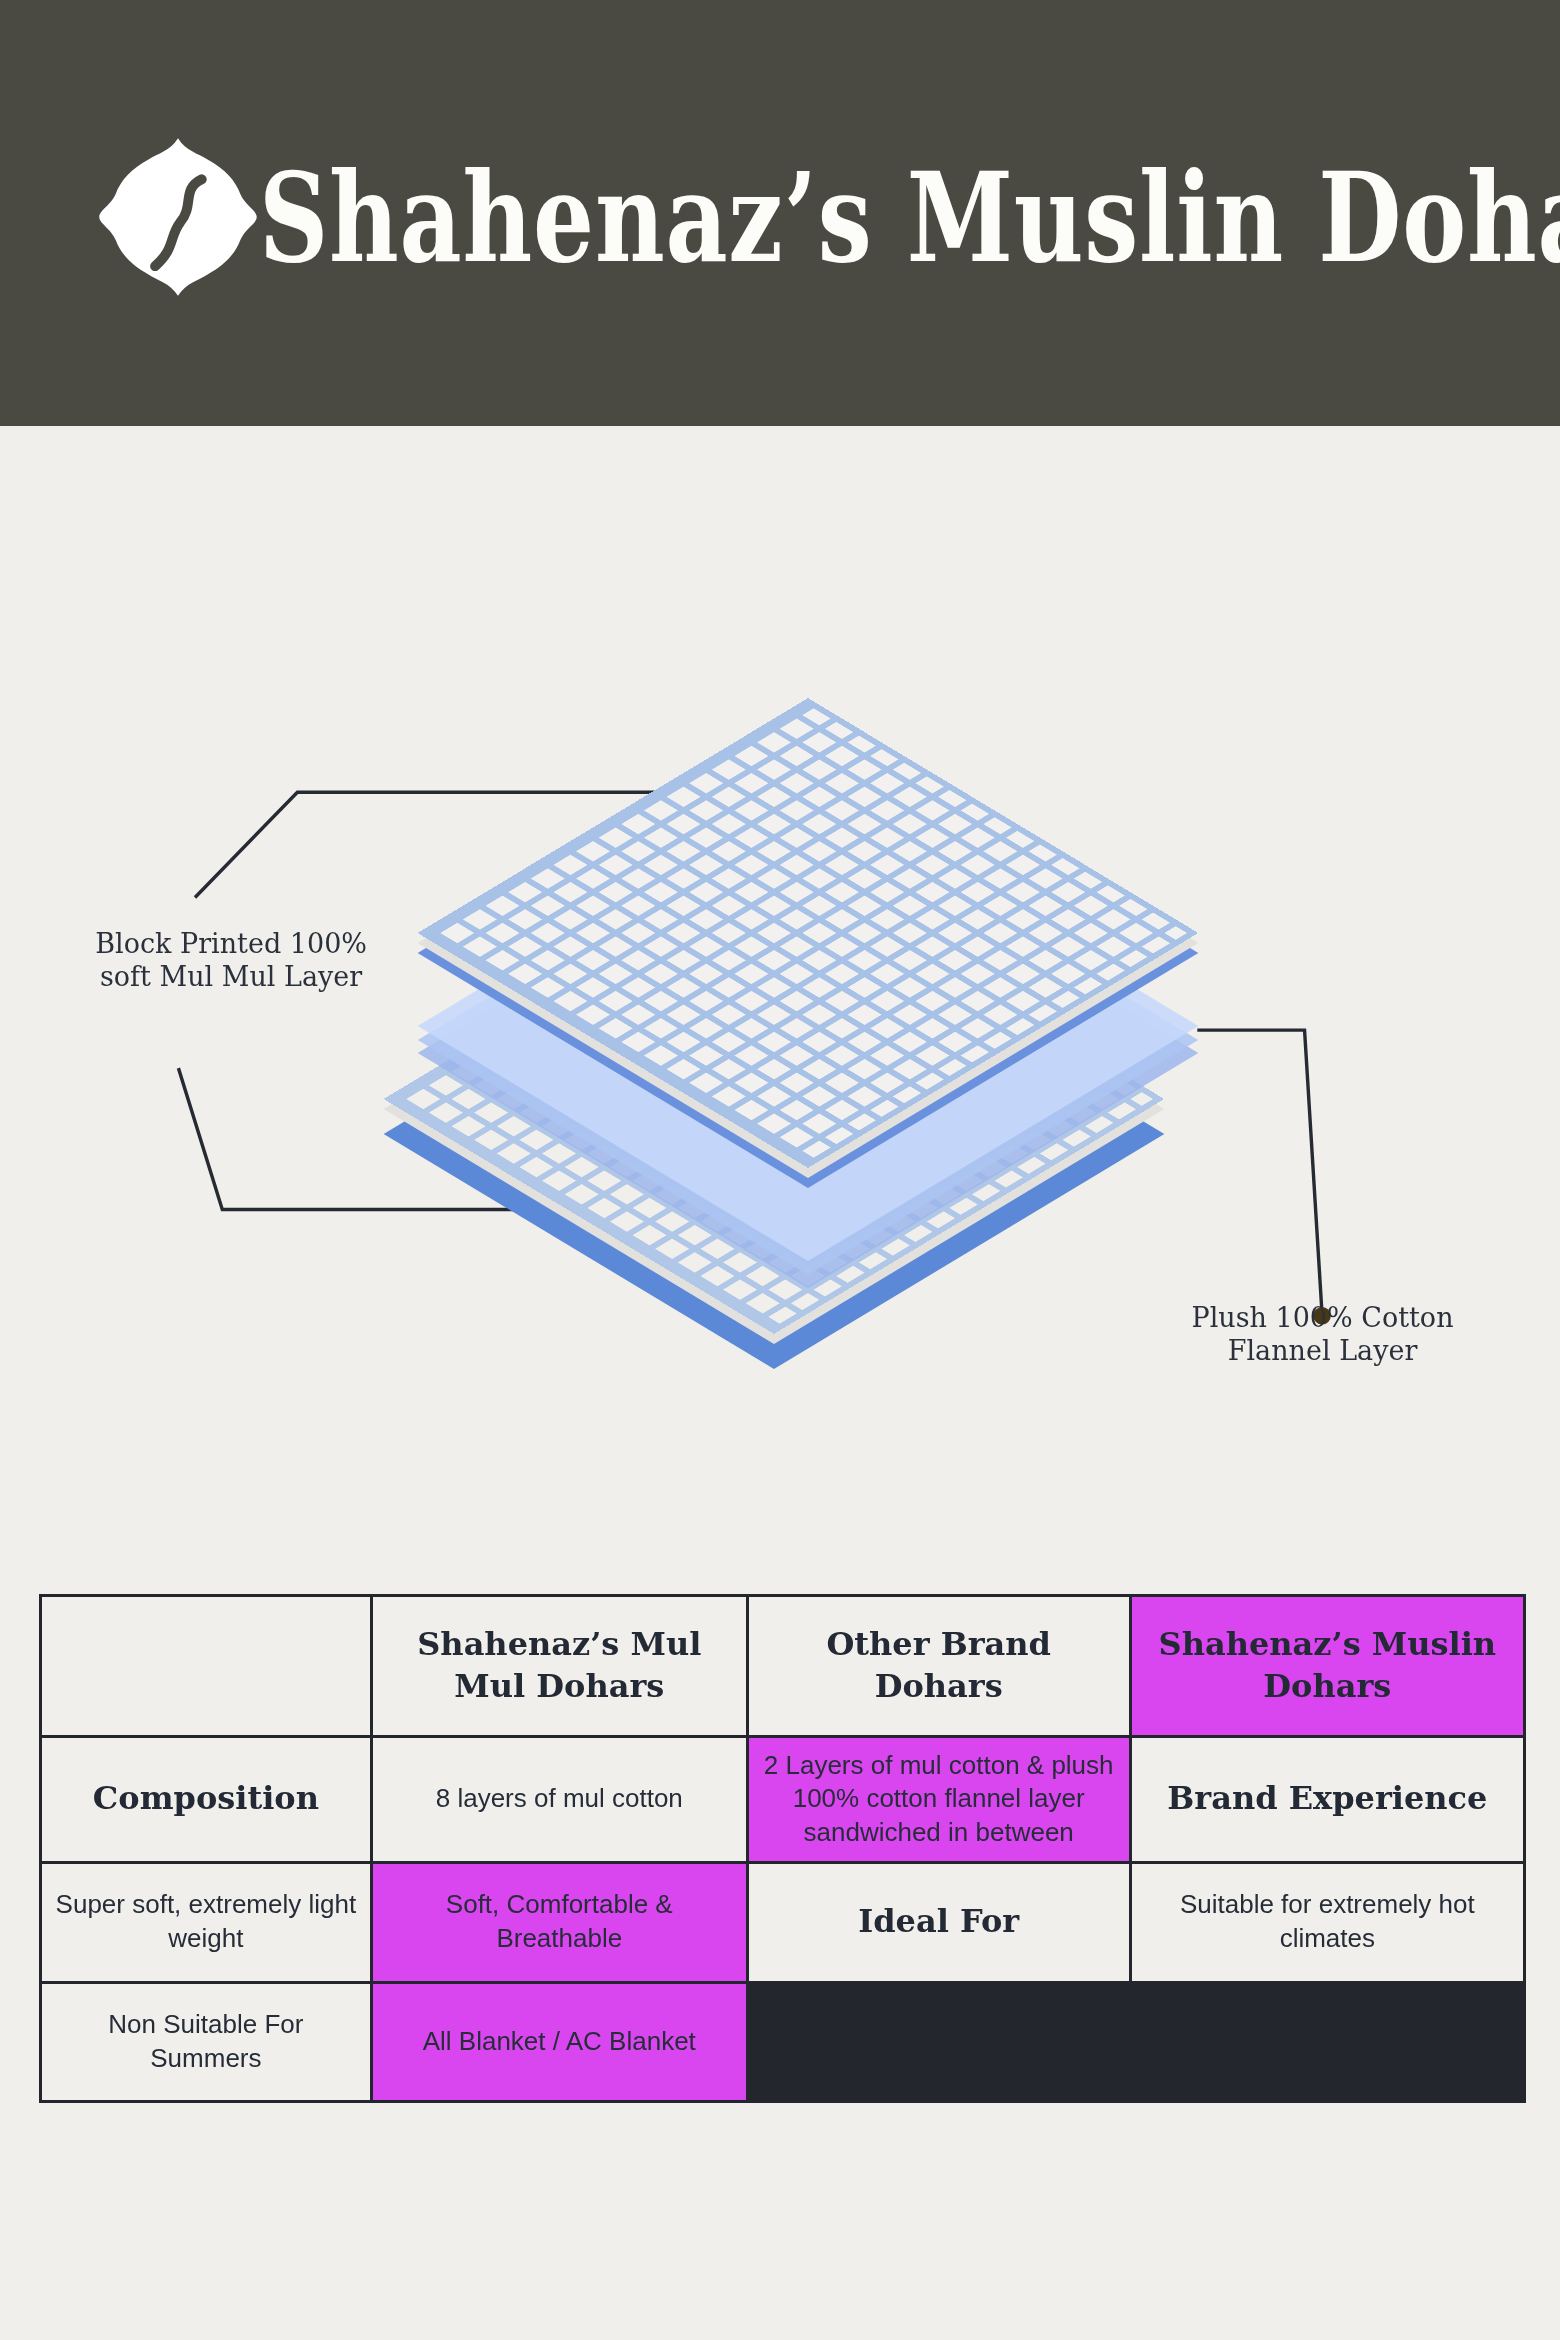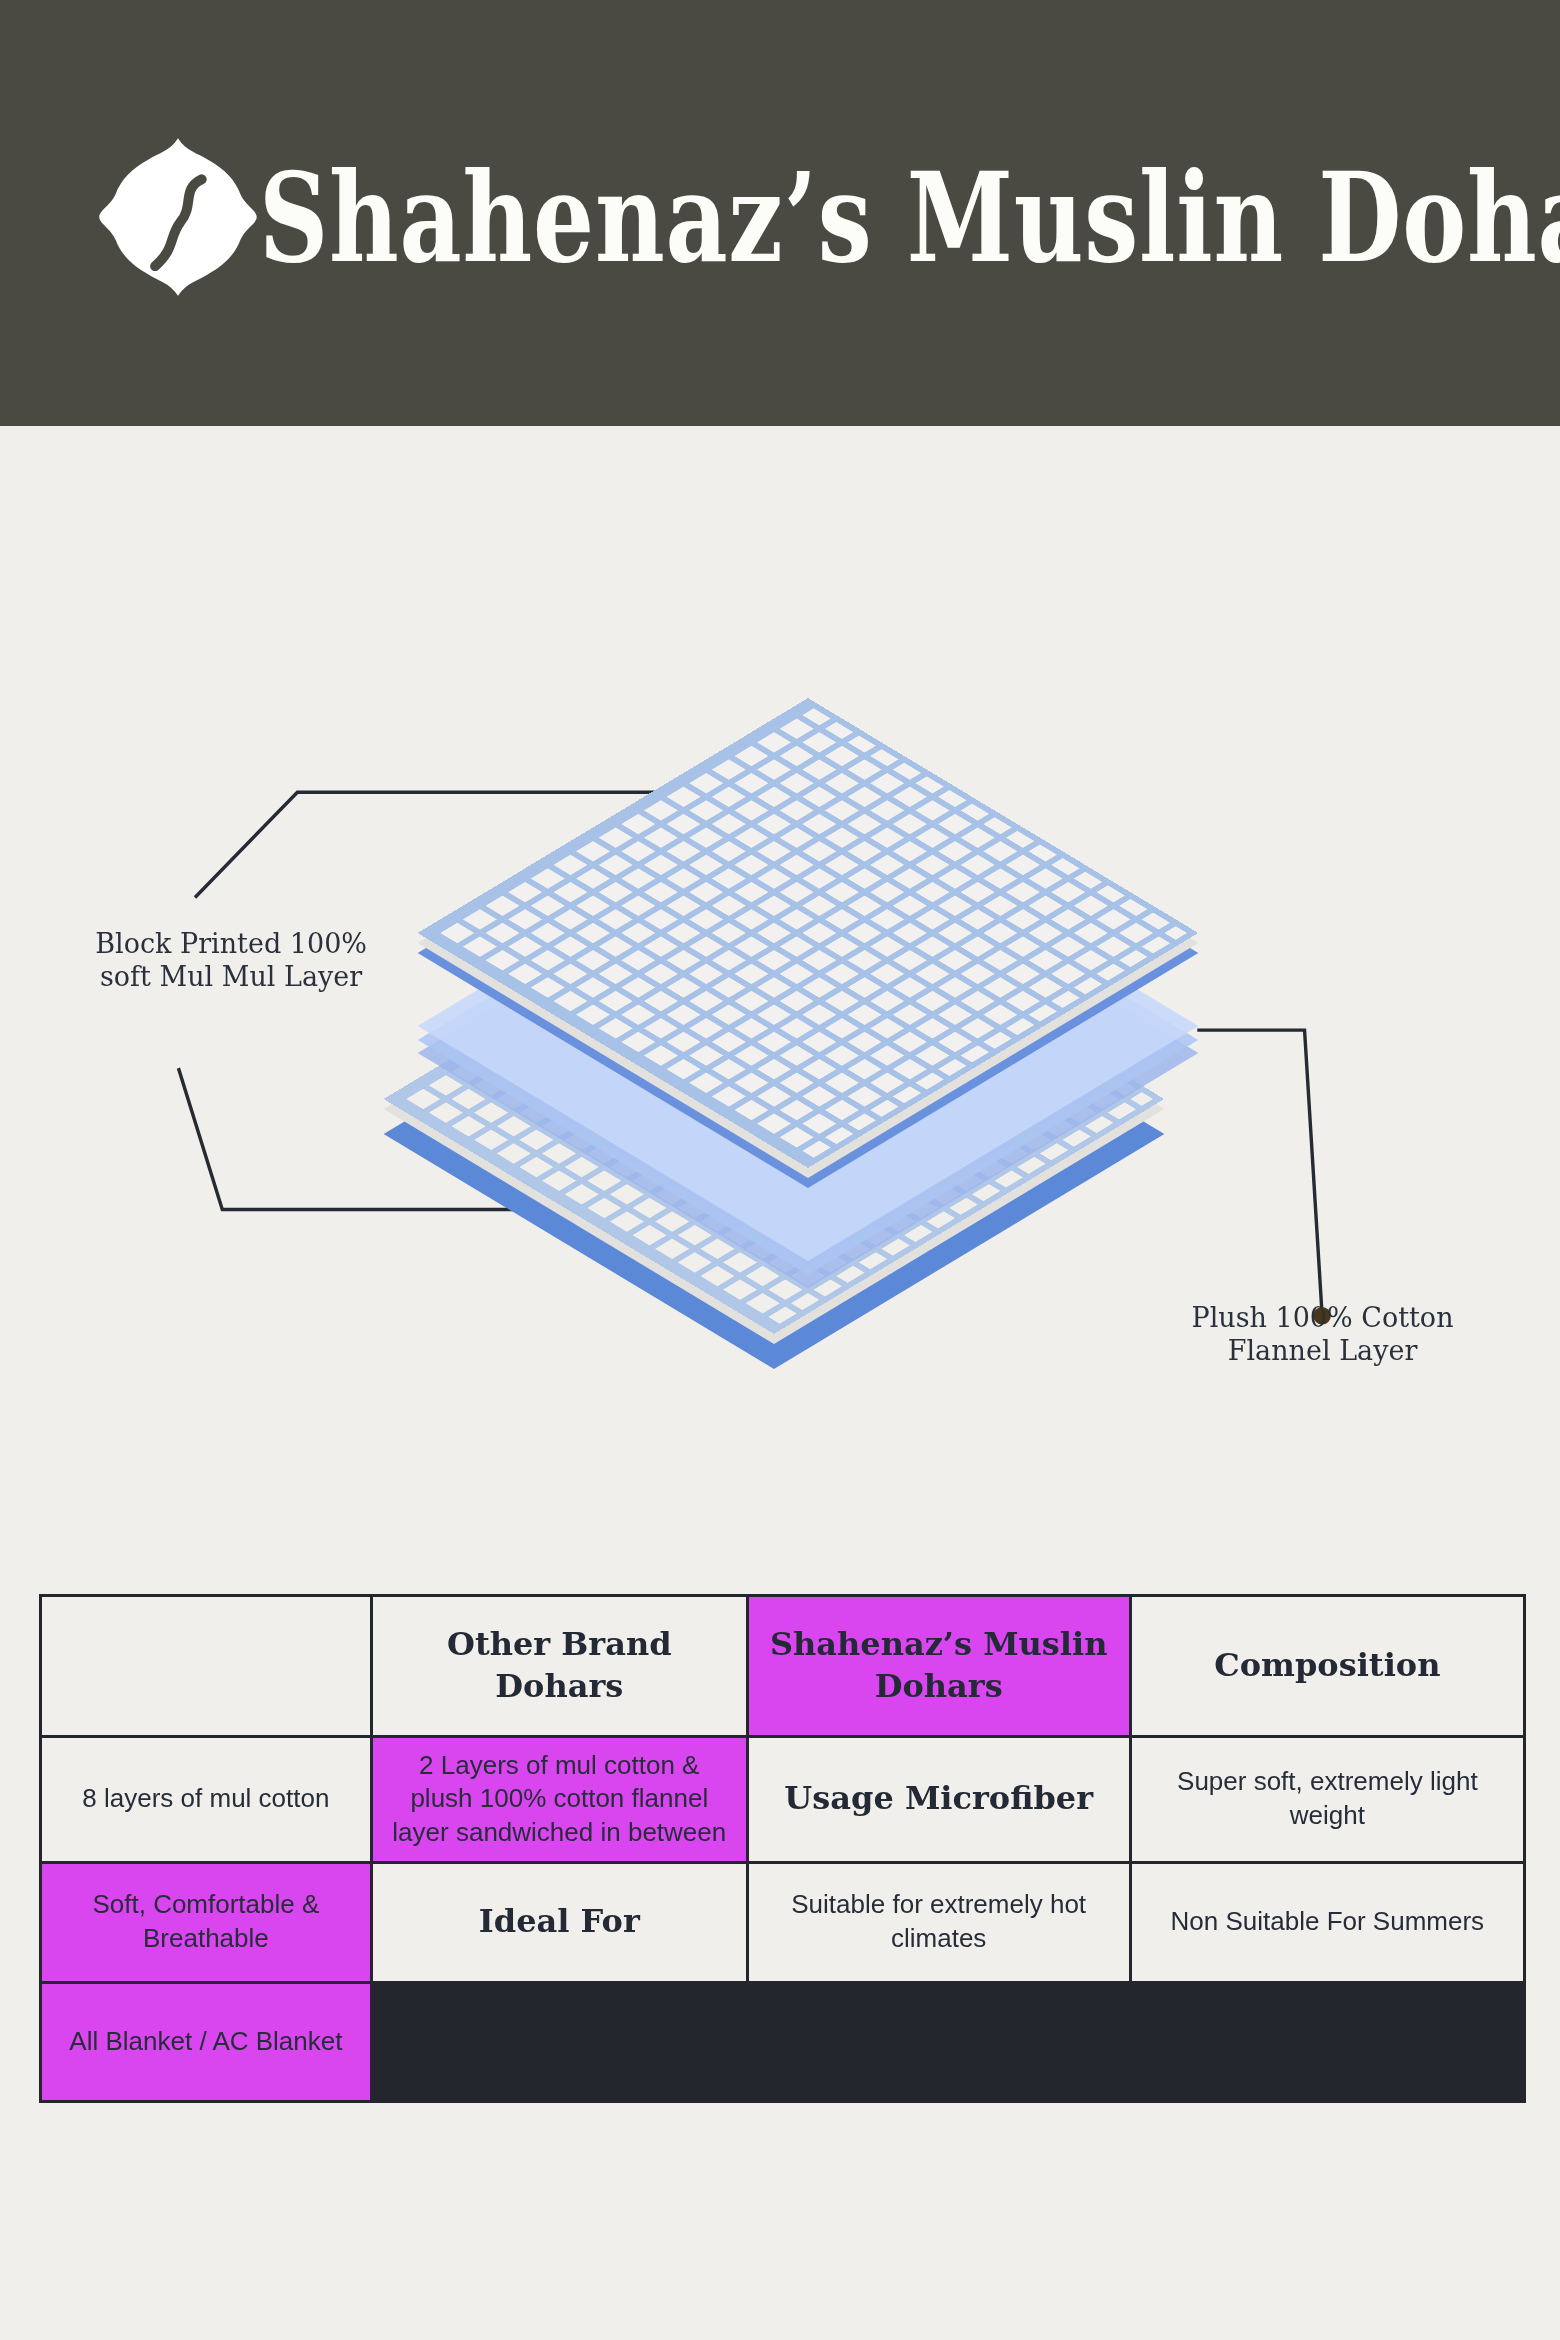--- a/index.html
+++ b/index.html
@@ -116,28 +116,29 @@
   </div>
 
   <div class="diagram-label" style="left:16.6px; top:928px;">Block Printed 100%
 soft Mul Mul Layer</div>
   <div class="diagram-label" style="left:1108px; top:1302px;">Plush 100% Cotton
 Flannel Layer</div>
 
   <div class="cmp-table">
 
     <div class="cell serif"></div>
+    <div class="cell serif">Shahenaz’s Mul Mul Dohars</div>
     <div class="cell serif">Other Brand Dohars</div>
     <div class="cell serif gold">Shahenaz’s Muslin Dohars</div>
 
     <div class="cell serif">Composition</div>
     <div class="cell">8 layers of mul cotton</div>
     <div class="cell gold">2 Layers of mul cotton &amp; plush 100% cotton flannel layer sandwiched in between</div>
 
-    <div class="cell serif">Usage Microfiber</div>
+    <div class="cell serif">Brand Experience</div>
     <div class="cell">Super soft, extremely light weight</div>
     <div class="cell gold">Soft, Comfortable &amp; Breathable</div>
 
     <div class="cell serif">Ideal For</div>
     <div class="cell">Suitable for extremely hot climates</div>
     <div class="cell">Non Suitable For Summers</div>
     <div class="cell gold">All Blanket / AC Blanket</div>
   </div>
 
 </div>

